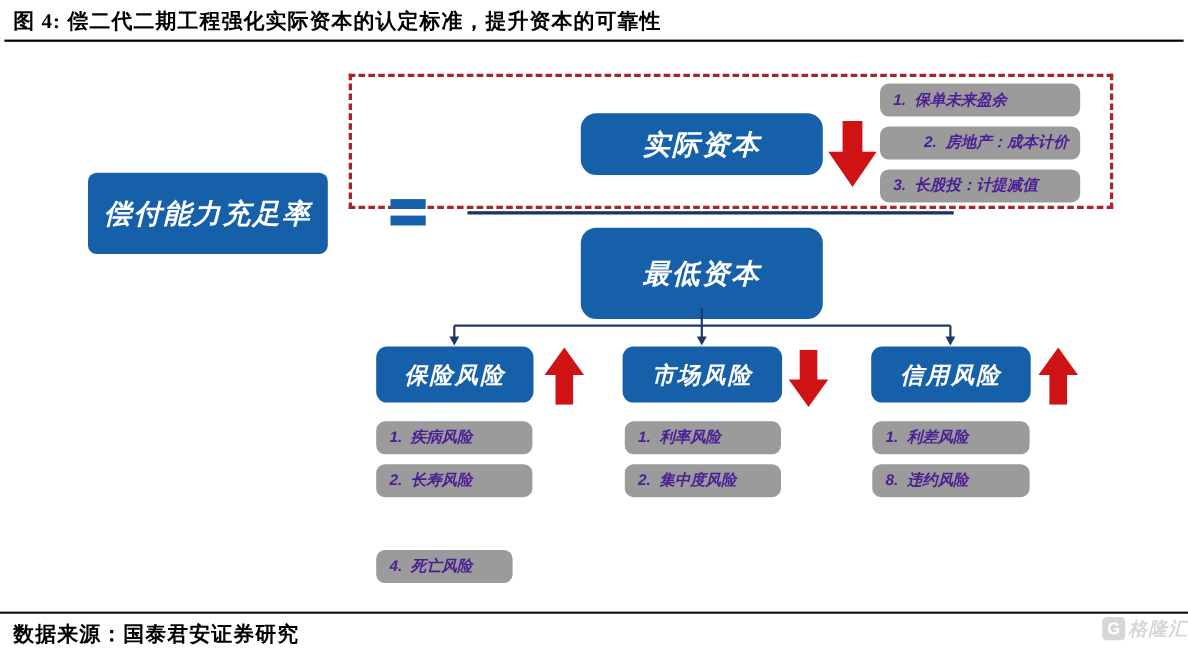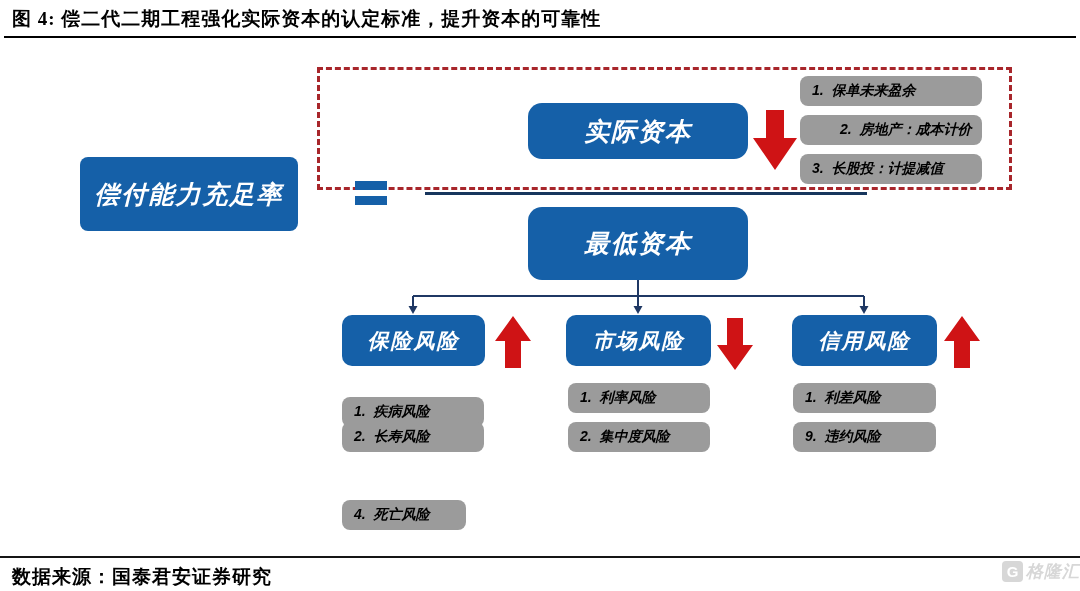--- a/index.html
+++ b/index.html
@@ -6,21 +6,21 @@
   #stage{position:relative;width:1080px;height:591px;background:#ffffff;overflow:hidden;
          font-family:"Liberation Sans",sans-serif;}
   .title{position:absolute;left:12px;top:6px;font-family:"Liberation Serif",serif;
          font-weight:bold;font-size:19px;color:#000;letter-spacing:1px;white-space:nowrap;}
   .title-rule{position:absolute;left:4px;right:4px;top:36px;height:2px;background:#000;}
   .dashed-frame{position:absolute;left:317px;top:67px;width:695px;height:123px;
          border:3px dashed #a8262b;box-sizing:border-box;}
   .bluebox{position:absolute;background:#1560a8;border-radius:14px;color:#fff;
          display:flex;align-items:center;justify-content:center;font-weight:bold;
          font-style:italic;letter-spacing:2px;}
-  .graybox{position:absolute;background:#9b9b9b;border-radius:8px;color:#000000;
+  .graybox{position:absolute;background:#9b9b9b;border-radius:8px;color:#4c1d95;
          display:flex;align-items:center;font-weight:bold;font-style:italic;
          font-size:14px;padding-left:12px;box-sizing:border-box;white-space:pre;}
   .eqbar{position:absolute;left:355px;width:32px;height:9px;background:#1560a8;}
   .fraction-bar{position:absolute;left:425px;top:192px;width:442px;height:3px;background:#17365d;}
   .svg-abs{position:absolute;left:0;top:0;pointer-events:none;}
   .source{position:absolute;left:12px;top:564px;font-family:"Liberation Serif",serif;
          font-weight:bold;font-size:19px;color:#000;letter-spacing:1px;}
   .bottom-rule{position:absolute;left:0;right:0;top:556px;height:2px;background:#151515;}
   .watermark{position:absolute;left:1002px;top:560px;display:flex;align-items:center;
          gap:3px;color:#d2d2d2;font-weight:bold;}
@@ -48,21 +48,21 @@
   <svg class="svg-abs" style="left:753px;top:110px;" width="44" height="60" viewBox="0 0 44 60">
     <polygon points="13,0 31,0 31,28 44,28 22,60 0,28 13,28" fill="#cf1315"></polygon>
   </svg>
 
   <div class="graybox" style="left:800px;top:76px;width:182px;height:30px;">1.  保单未来盈余</div>
   <div class="graybox" style="left:800px;top:115px;width:182px;height:30px;padding-left:40px;">2.  房地产：成本计价</div>
   <div class="graybox" style="left:800px;top:154px;width:182px;height:30px;">3.  长股投：计提减值</div>
 
   <div class="fraction-bar"></div>
 
-  <div class="bluebox" style="left:528px;top:207px;width:220px;height:73px;font-size:25px;">最低资本</div>
+  <div class="bluebox" style="left:528px;top:207px;width:220px;height:83px;font-size:25px;">最低资本</div>
 
   <svg class="svg-abs" width="1080" height="591" viewBox="0 0 1080 591">
     <g stroke="#1f3864" stroke-width="2" fill="none">
       <line x1="638" y1="280" x2="638" y2="296"></line>
       <line x1="413" y1="296" x2="864" y2="296"></line>
       <line x1="413" y1="296" x2="413" y2="307"></line>
       <line x1="638" y1="296" x2="638" y2="307"></line>
       <line x1="864" y1="296" x2="864" y2="307"></line>
     </g>
     <g fill="#1f3864">
@@ -79,29 +79,29 @@
   <svg class="svg-abs" style="left:495px;top:316px;" width="36" height="52" viewBox="0 0 36 52">
     <polygon points="18,0 36,25 26,25 26,52 10,52 10,25 0,25" fill="#cf1315"></polygon>
   </svg>
   <svg class="svg-abs" style="left:717px;top:318px;" width="36" height="52" viewBox="0 0 36 52">
     <polygon points="10,0 26,0 26,27 36,27 18,52 0,27 10,27" fill="#cf1315"></polygon>
   </svg>
   <svg class="svg-abs" style="left:944px;top:316px;" width="36" height="52" viewBox="0 0 36 52">
     <polygon points="18,0 36,25 26,25 26,52 10,52 10,25 0,25" fill="#cf1315"></polygon>
   </svg>
 
-  <div class="graybox" style="left:342px;top:383px;width:142px;height:30px;margin-top:14px;">1.  疾病风险</div>
+  <div class="graybox" style="left:342px;top:383px;width:142px;height:30px;">1.  疾病风险</div>
   <div class="graybox" style="left:342px;top:422px;width:142px;height:30px;">2.  长寿风险</div>
   <div class="graybox" style="left:342px;top:500px;width:124px;height:30px;">4.  死亡风险</div>
 
   <div class="graybox" style="left:568px;top:383px;width:142px;height:30px;">1.  利率风险</div>
   <div class="graybox" style="left:568px;top:422px;width:142px;height:30px;">2.  集中度风险</div>
 
   <div class="graybox" style="left:793px;top:383px;width:143px;height:30px;">1.  利差风险</div>
-  <div class="graybox" style="left:793px;top:422px;width:143px;height:30px;">9.  违约风险</div>
+  <div class="graybox" style="left:793px;top:422px;width:143px;height:30px;">8.  违约风险</div>
 
   <div class="bottom-rule"></div>
   <div class="source">数据来源：国泰君安证券研究</div>
   <div class="watermark">
     <div class="wm-icon">G</div>
     <div class="wm-text">格隆汇</div>
   </div>
 
 </div>
 

